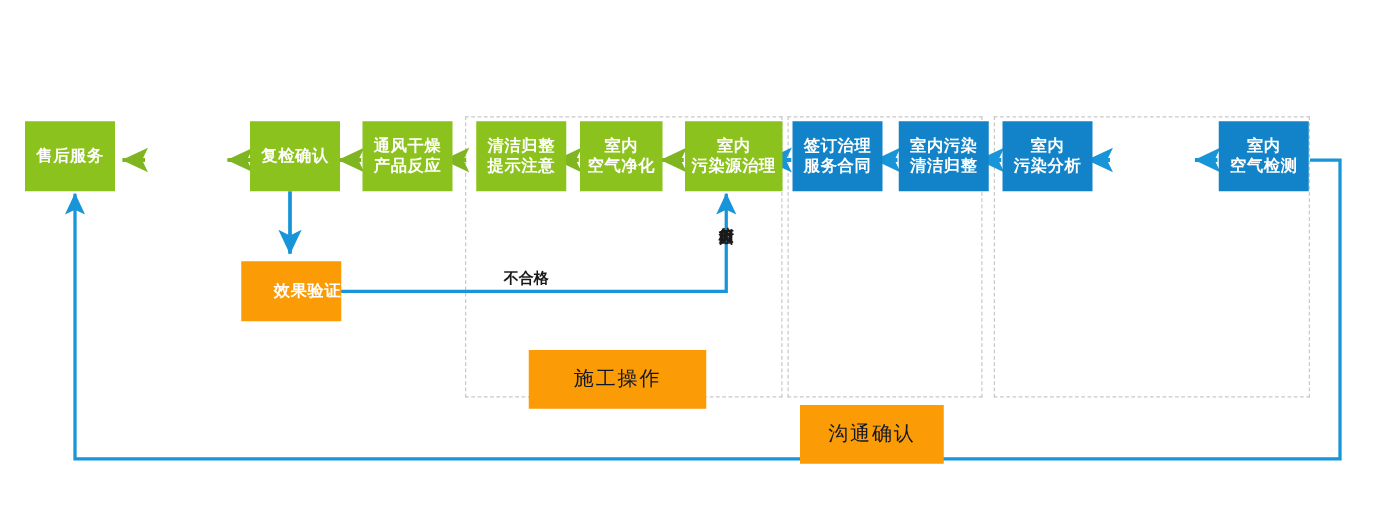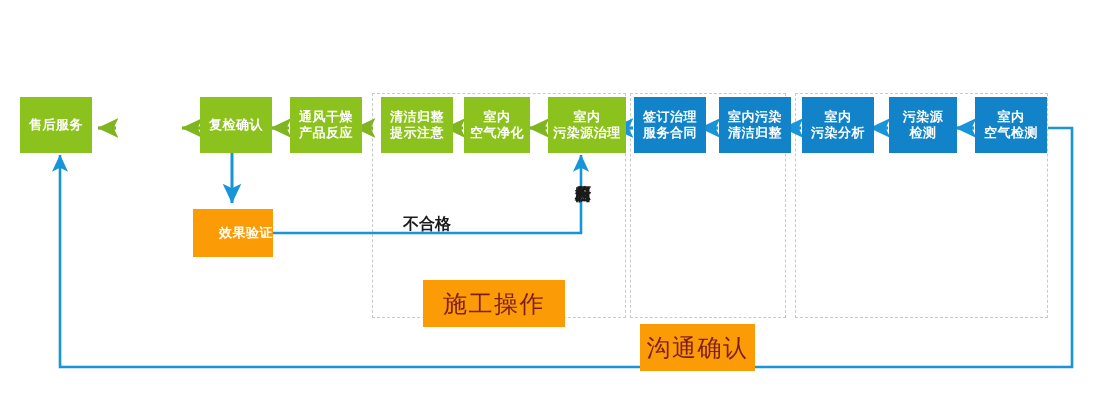--- a/index.html
+++ b/index.html
@@ -62,43 +62,43 @@
     display: block;
     width: 100%;
     white-space: pre-line;
   }
 
   
   .stage {
     position: absolute;
     box-sizing: border-box;
     background: #FB9B06;
-    color: #7f1d1d;
+    color: #0f172a;
     display: flex;
     align-items: center;
     justify-content: center;
-    font-size: 24px;
+    font-size: 16px;
     letter-spacing: 1.5px;
     white-space: nowrap;
   }
 
   
   .arrow-svg {
     position: absolute;
     left: 0;
     top: 0;
     width: 1100px;
     height: 404px;
     pointer-events: none;
   }
 
   
   .edge-label {
     position: absolute;
-    font-size: 16px;
+    font-size: 12px;
     font-weight: bold;
     color: #1a1a1a;
     white-space: nowrap;
   }
   .edge-label.vertical {
     writing-mode: vertical-rl;
     text-orientation: upright;
     letter-spacing: 1px;
     white-space: nowrap;
   }
@@ -186,24 +186,20 @@
   <div class="node blue" style="left:719px; top:97px; width:72px;  height:56px;">
     <span class="label">室内污染
 清洁归整</span>
   </div>
 
   <div class="node blue" style="left:802px; top:97px; width:72px;  height:56px;">
     <span class="label">室内
 污染分析</span>
   </div>
 
-  <div class="node blue" style="left:889px; top:97px; width:68px;  height:56px;">
-    <span class="label">污染源
-检测</span>
-  </div>
 
   <div class="node blue" style="left:975px; top:97px; width:72px;  height:56px;">
     <span class="label">室内
 空气检测</span>
   </div>
 
   <div class="node orange" style="left:193px; top:209px; width:80px; height:48px;text-align:right;">
     <span class="label">效果验证</span>
   </div>
 

